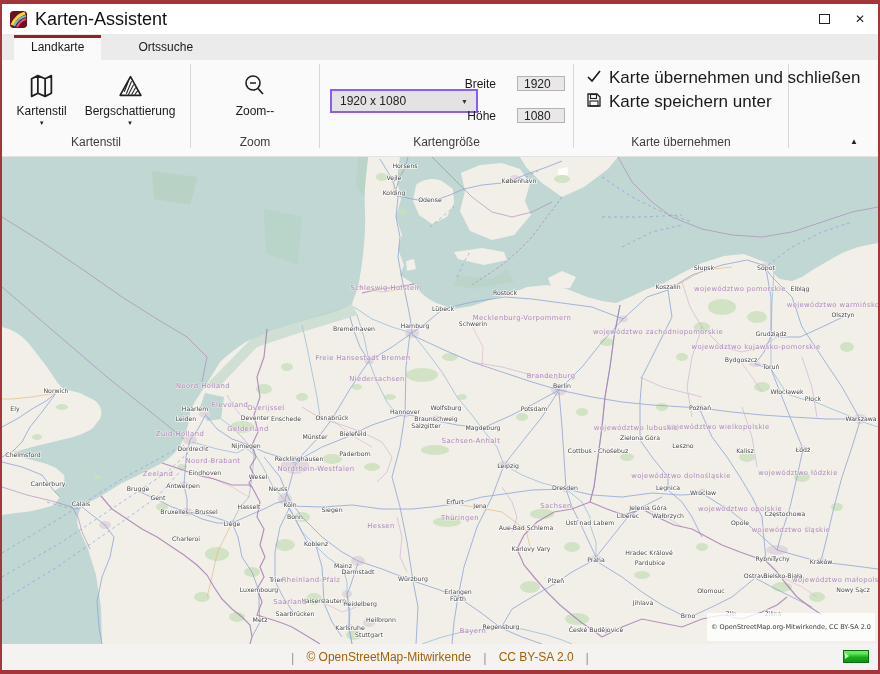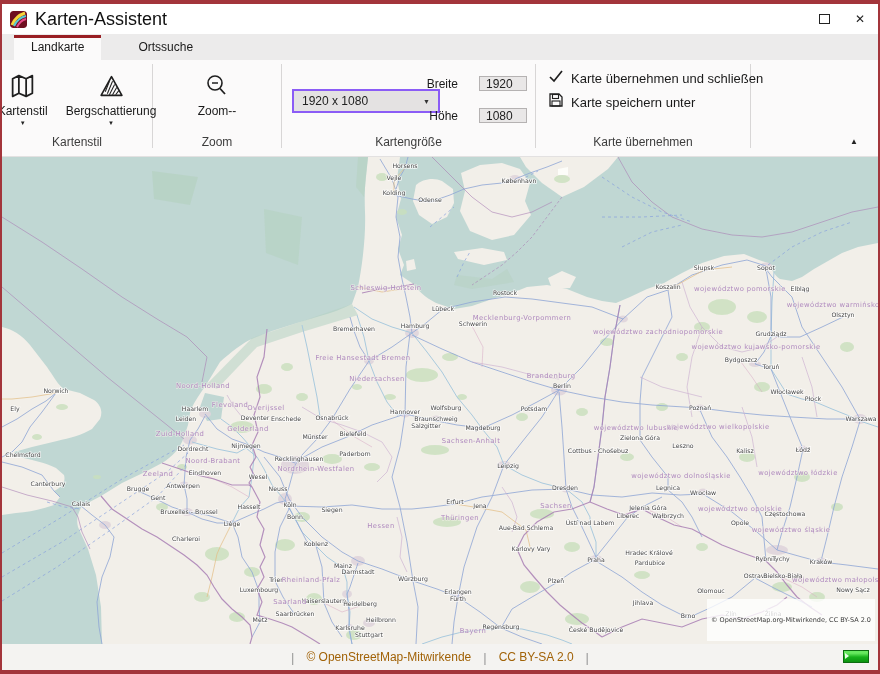--- a/index.html
+++ b/index.html
@@ -15,47 +15,47 @@
   .max-glyph{width:9px;height:8px;border:1.4px solid #222;}
   .close-glyph{font-size:12px;line-height:1;}
   
   .tabstrip{height:26px;background:#ecebeb;display:flex;align-items:flex-end;padding-left:12px;box-sizing:border-box;gap:20px;}
   .tab{font-size:12px;color:#1a1a1a;padding:5px 17px 6px 17px;position:relative;}
   .tab.active{background:#fbfafa;border-top:3px solid #991f24;padding-top:2px;}
   
   .ribbon{height:97px;background:#fbfafa;display:flex;position:relative;border-bottom:1px solid #e3e1e1;box-sizing:border-box;}
   .rgroup{position:relative;border-right:1px solid #d8d6d6;box-sizing:border-box;height:84px;margin-top:4px;}
   .rgroup-label{position:absolute;left:0;right:0;bottom:-1px;text-align:center;font-size:12px;color:#3d3d3d;}
-  .g1{width:151px;} .g2{width:129px;} .g3{width:254px;} .g4{width:215px;}
+  .g1{width:189px;} .g2{width:129px;} .g3{width:254px;} .g4{width:215px;}
   .grest{flex:1;position:relative;border-right:none;}
   .rbuttons{display:flex;justify-content:center;gap:6px;padding-top:4px;}
   .big-btn{display:flex;flex-direction:column;align-items:center;background:none;border:none;padding:2px 6px;cursor:default;}
   .big-btn .bicon{height:32px;display:flex;align-items:center;justify-content:center;}
   .big-btn .blabel{font-size:12px;color:#1a1a1a;margin-top:2px;white-space:nowrap;}
   .caret{font-size:6px;color:#222;margin-top:2px;line-height:1;}
   
   .g3-inner{position:relative;height:100%;}
   .sizeselect{position:absolute;left:10px;top:25px;width:148px;height:24px;background:#e4e2e2;border:2px solid #8b5cf6;
     display:flex;align-items:center;box-sizing:border-box;padding:0 8px;font-size:12px;color:#222;}
   .sizeselect .sel-caret{margin-left:auto;font-size:7px;color:#333;}
   .dimrow{position:absolute;right:8px;display:flex;align-items:center;gap:21px;}
   .dimrow.r1{top:12px;} .dimrow.r2{top:44px;}
   .dimlabel{font-size:12px;color:#1a1a1a;}
   .dimfield{width:48px;height:15px;background:#e9e7e7;border:1px solid #b5b2b2;box-sizing:border-box;
     font-size:12px;color:#222;display:flex;align-items:center;padding-left:6px;}
   
   .action-rows{padding-top:2px;}
   .action-row{height:24px;display:flex;align-items:center;gap:7px;padding-left:12px;cursor:default;}
-  .action-row .alabel{font-size:13px;color:#1a1a1a;white-space:nowrap;text-align:center;}
+  .action-row .alabel{font-size:17px;color:#1a1a1a;white-space:nowrap;text-align:center;}
   .collapse-btn{position:absolute;right:20px;bottom:10px;font-size:8px;color:#222;line-height:1;cursor:default;}
   
   .map-wrap{position:relative;width:876px;height:487px;background:#f2efe9;overflow:hidden;}
   .map-wrap svg{display:block;width:876px;height:487px;}
   .map-attrib{position:absolute;right:3px;bottom:3px;font-size:6.5px;color:#3a3a3a;background:rgba(255,255,255,.78);
-    padding:17px 4px;font-family:"DejaVu Sans",sans-serif;}
+    padding:10px 4px;font-family:"DejaVu Sans",sans-serif;}
   
   .statusbar{height:26px;background:#f4f3f1;display:flex;align-items:center;justify-content:center;gap:12px;position:relative;}
   .sb-sep{color:#999;font-size:13px;}
   .sb-text{font-size:12px;color:#a16207;}
   .battery{position:absolute;right:9px;top:6px;width:26px;height:13px;border:1.5px solid #0c6c10;box-sizing:border-box;
     background:linear-gradient(#67e95f 20%,#17b21b 55%,#0d9311);}
   .battery:before{content:"";position:absolute;left:1px;top:2px;border-style:solid;border-width:3px 0 3px 4px;
     border-color:transparent transparent transparent #e8ffe6;}
   
   .lbl-city{font:6.2px "DejaVu Sans",sans-serif;fill:#474747;text-anchor:middle;paint-order:stroke;stroke:rgba(255,255,255,.8);stroke-width:1.5px;}

